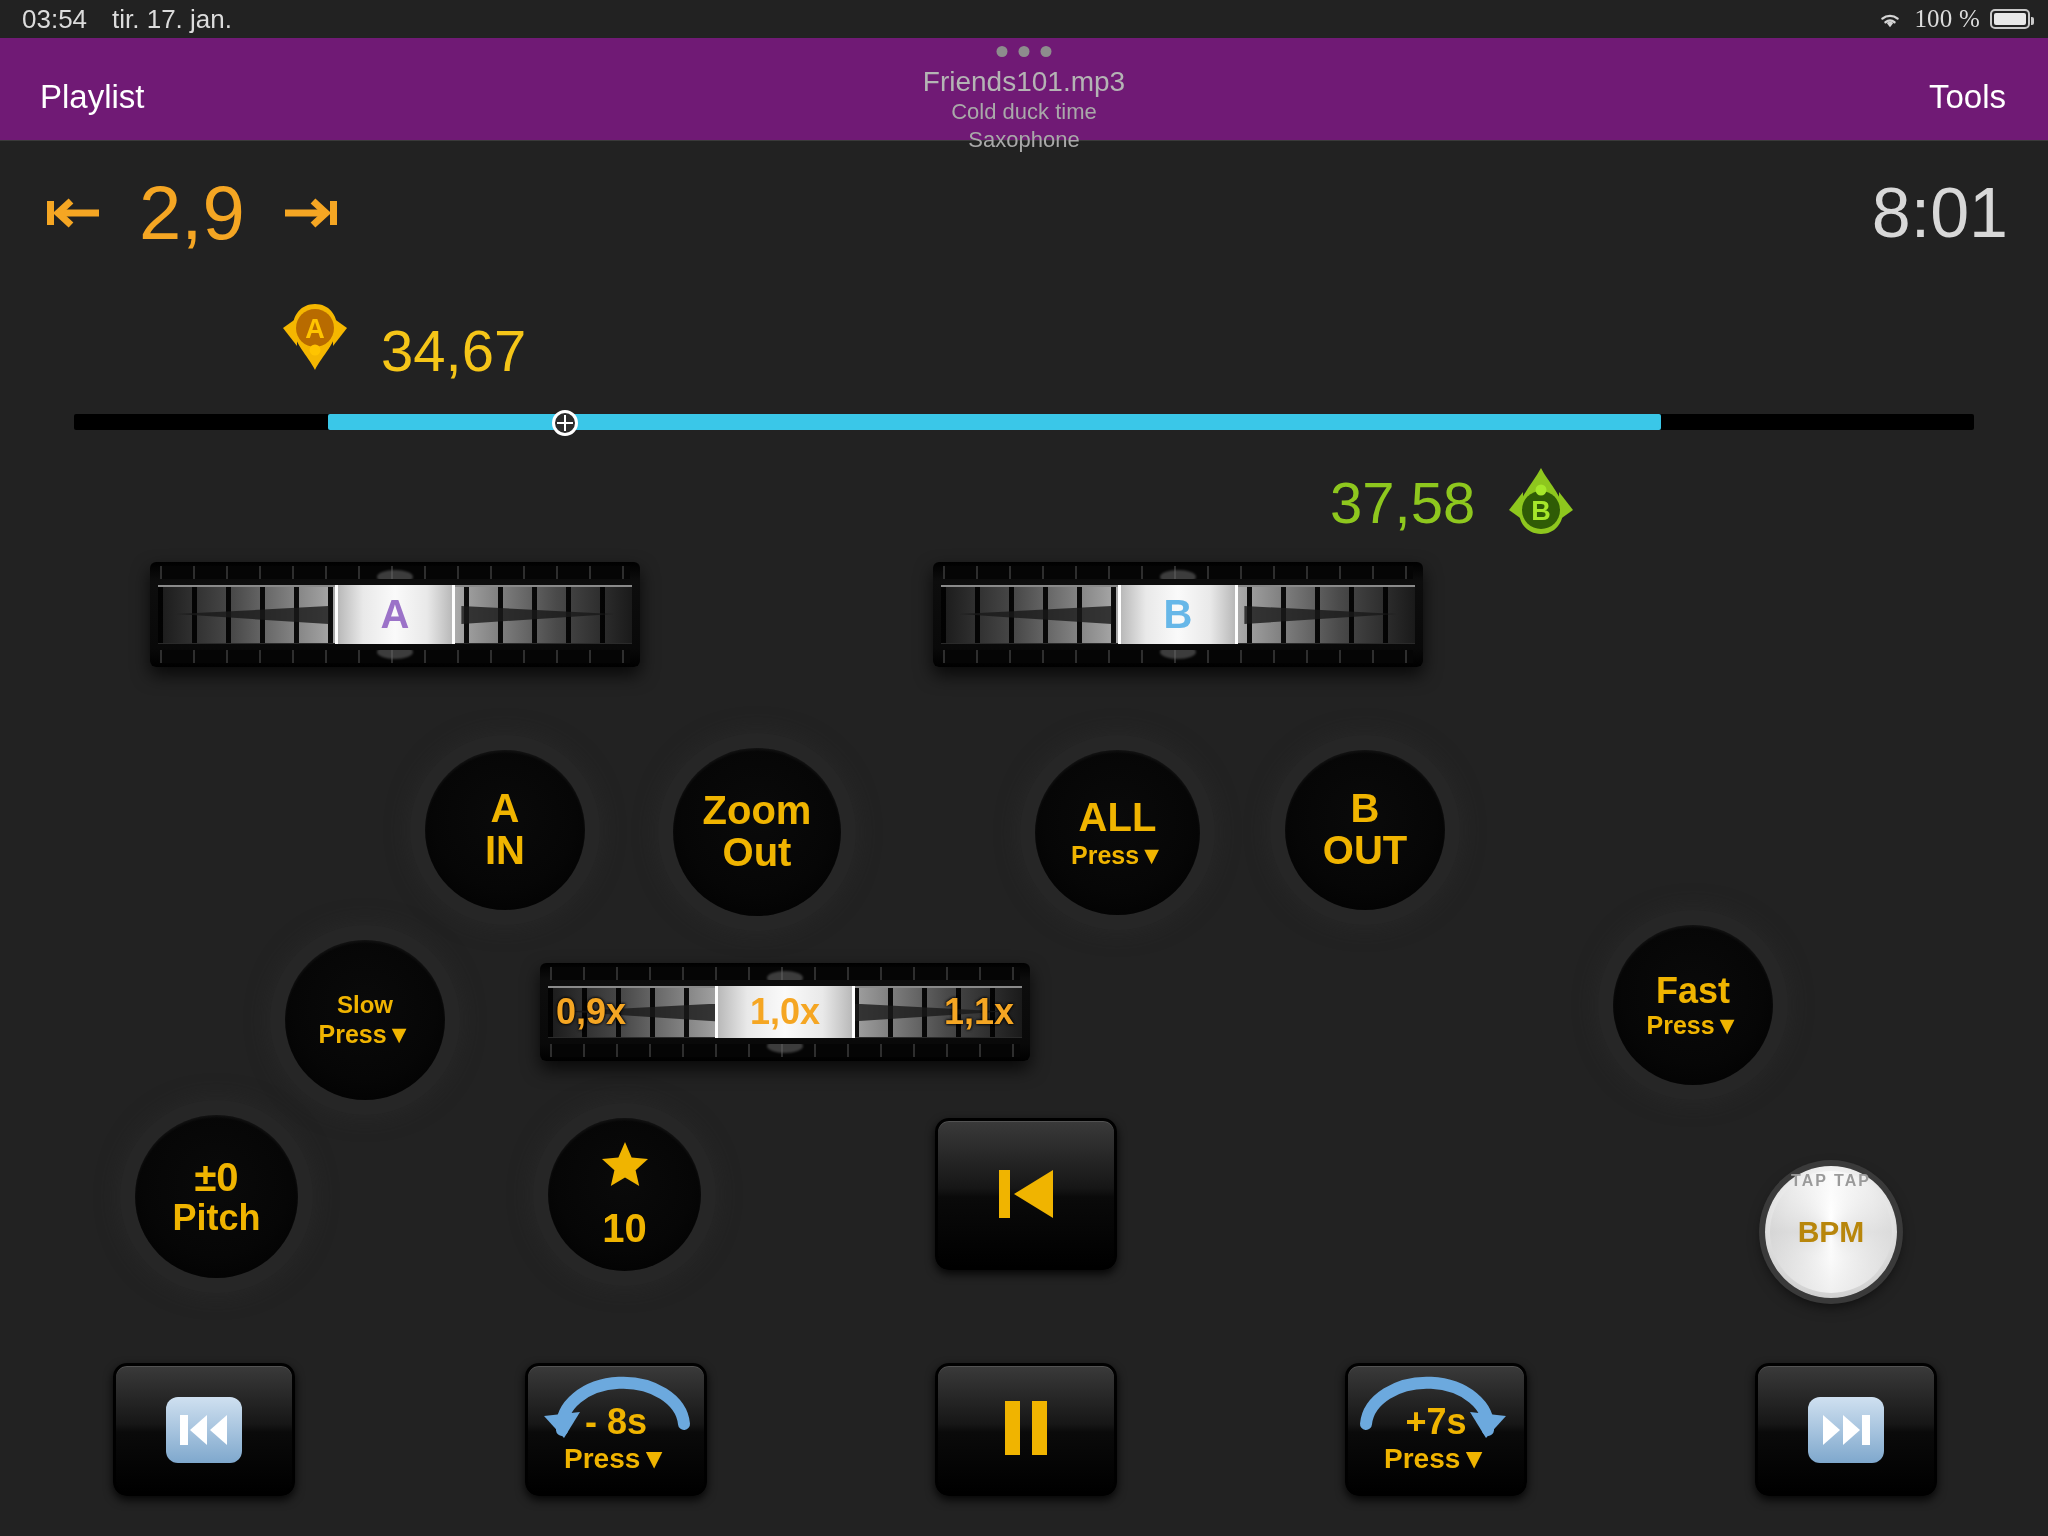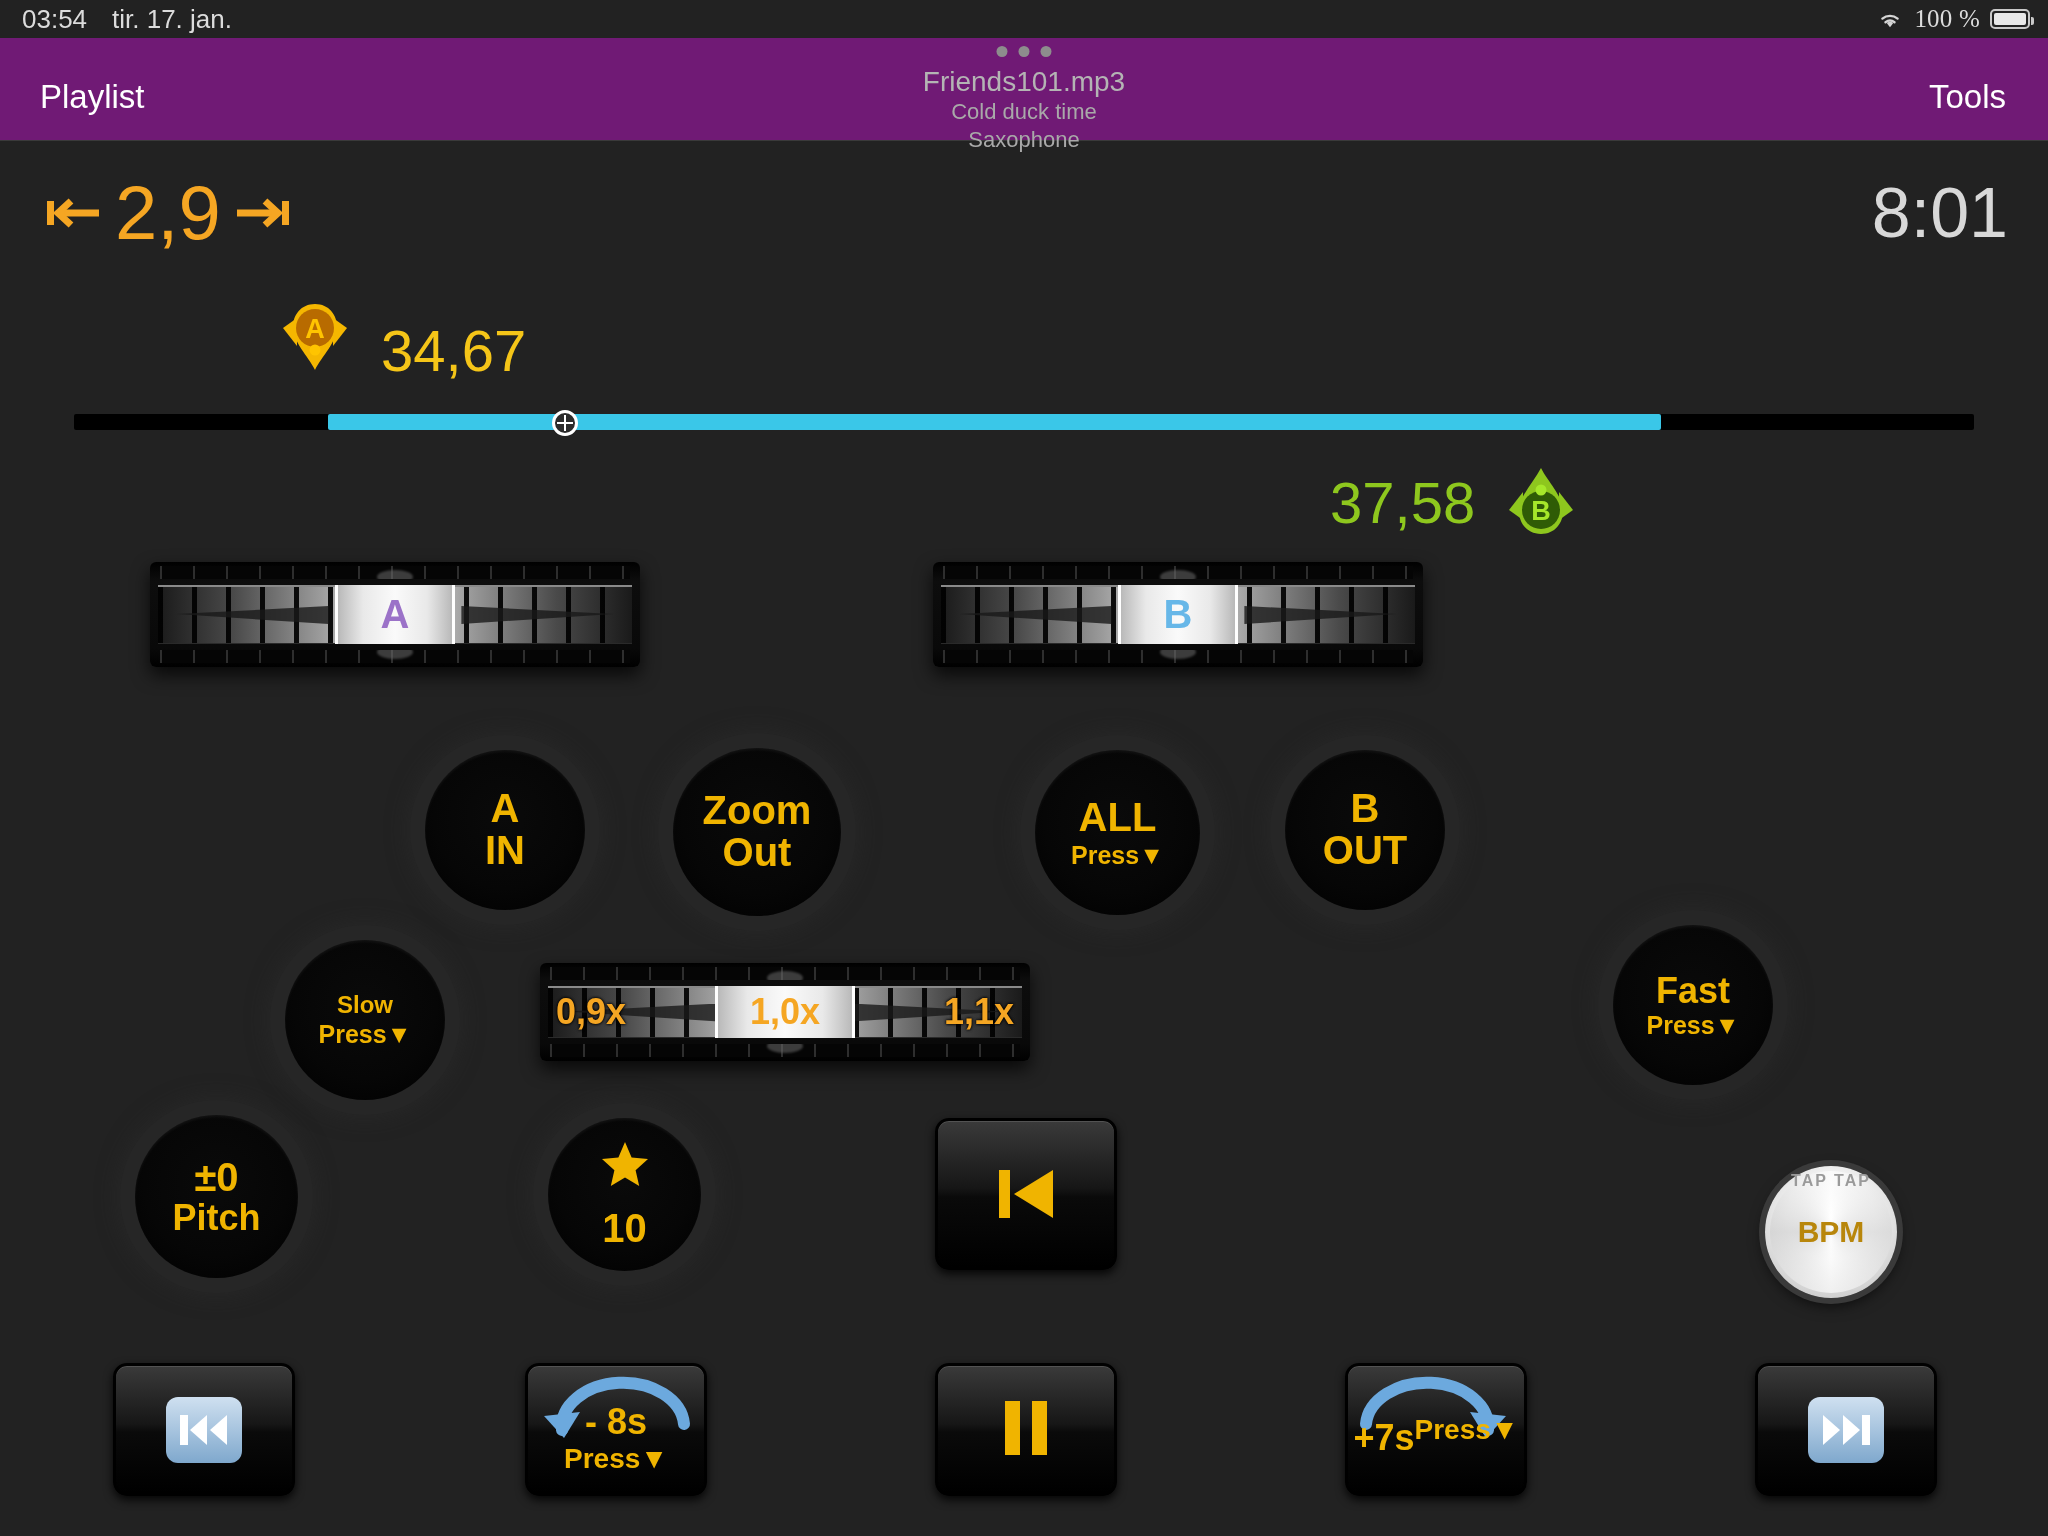--- a/index.html
+++ b/index.html
@@ -35,21 +35,21 @@
   .nav-dots { position:absolute; left:50%; top:8px; transform:translateX(-50%); display:flex; gap:11px; }
   .nav-dots span{width:11px;height:11px;border-radius:50%;background:#8d8d8d;display:block;}
   .nav-left { position:absolute; left:40px; top:40px; font-size:33px; color:#ffffff; }
   .nav-right { position:absolute; right:42px; top:40px; font-size:33px; color:#ffffff; }
   .nav-title { position:absolute; left:50%; top:28px; transform:translateX(-50%); text-align:center; width:700px; }
   .nav-title .t1{font-size:28px;color:#b4b4b4;line-height:32px;}
   .nav-title .t2{font-size:22px;color:#a9a9a9;line-height:28px;}
   .nav-title .t3{font-size:22px;color:#a9a9a9;line-height:28px;}
 
   
-  .loopdur { position:absolute; left:45px; top:175px; display:flex; align-items:center; gap:10px; color:#f5a623; }
+  .loopdur { position:absolute; left:45px; top:175px; display:flex; align-items:center; gap:34px; color:#f5a623; }
   .loopdur .num { font-size:76px; color:#f5a623; line-height:76px; font-weight:400;}
   .arrow-ico { width:60px; height:44px; }
   .bigtime { position:absolute; left:0; top:150px; width:2048px; text-align:center;
              font-size:104px; color:#ffffff; letter-spacing:1px; line-height:110px; }
   .totaltime { position:absolute; right:40px; top:178px; font-size:70px; color:#d8d8d8; line-height:70px;}
 
   
   .amark { position:absolute; left:275px; top:298px; display:flex; align-items:center; gap:26px; }
   .amark .val { font-size:58px; color:#f5c518; line-height:58px;margin-top:24px; }
   .bmark { position:absolute; left:1330px; top:462px; display:flex; align-items:center; gap:26px; }
@@ -387,21 +387,21 @@
   <div class="sbtn" style="left:935px;top:1363px;width:182px;height:133px;">
     <span>
       <svg width="58" height="62" viewBox="0 0 58 62">
         <rect x="8" y="4" width="15" height="54" fill="#f0b400"></rect>
         <rect x="35" y="4" width="15" height="54" fill="#f0b400"></rect>
       </svg>
     </span>
   </div>
 
   <div class="sbtn" style="left:1345px;top:1363px;width:182px;height:133px;">
-    <span style="position:relative;display:flex;flex-direction:row;align-items:center;justify-content:center;width:100%;height:100%;">
+    <span style="position:relative;display:flex;flex-direction:column;align-items:center;justify-content:center;width:100%;height:100%;">
       <svg width="170" height="66" viewBox="0 0 170 66" style="position:absolute;top:6px;left:-2px;">
         <path d="M20 52 A58 42 0 0 1 142 58" stroke="#6ca9de" stroke-width="12" fill="none" stroke-linecap="round"></path>
         <path d="M124 40 L140 66 L160 44 Z" fill="#6ca9de"></path>
       </svg>
       <span class="txt" style="position:relative;margin-top:16px;">+7s</span>
       <span class="press" style="position:relative;">Press▼</span>
     </span>
   </div>
 
   <div class="sbtn" style="left:1755px;top:1363px;width:182px;height:133px;">

